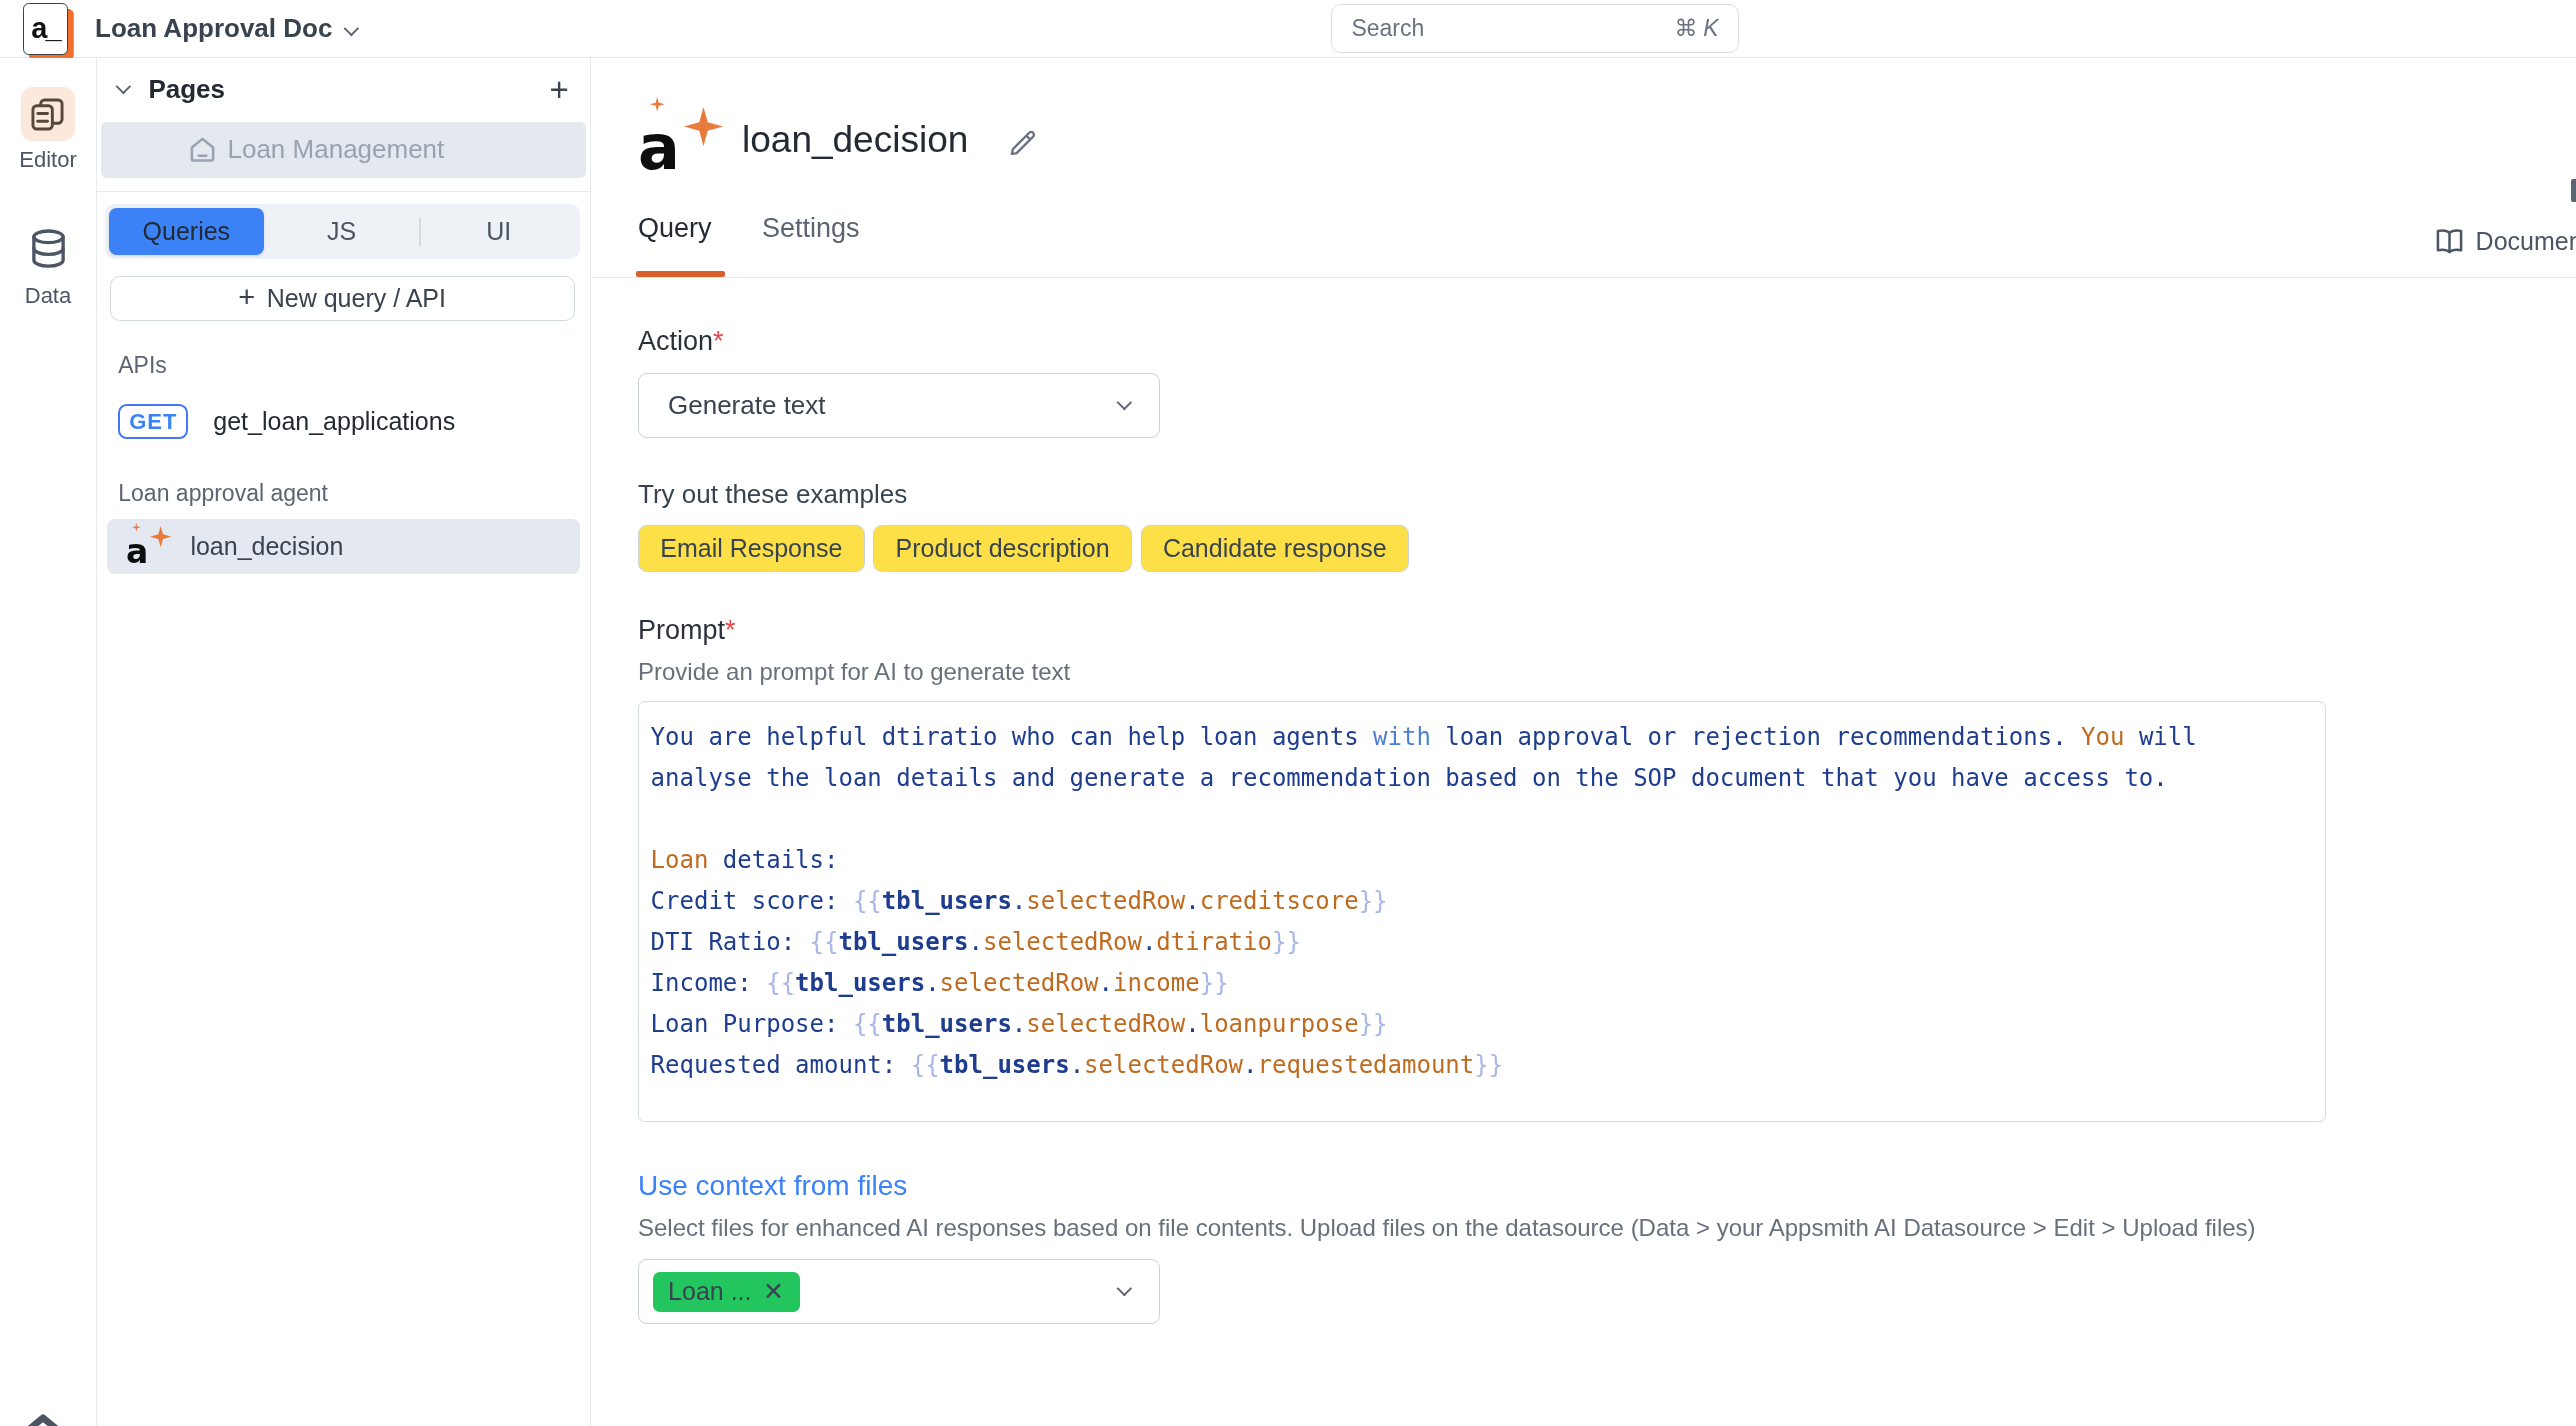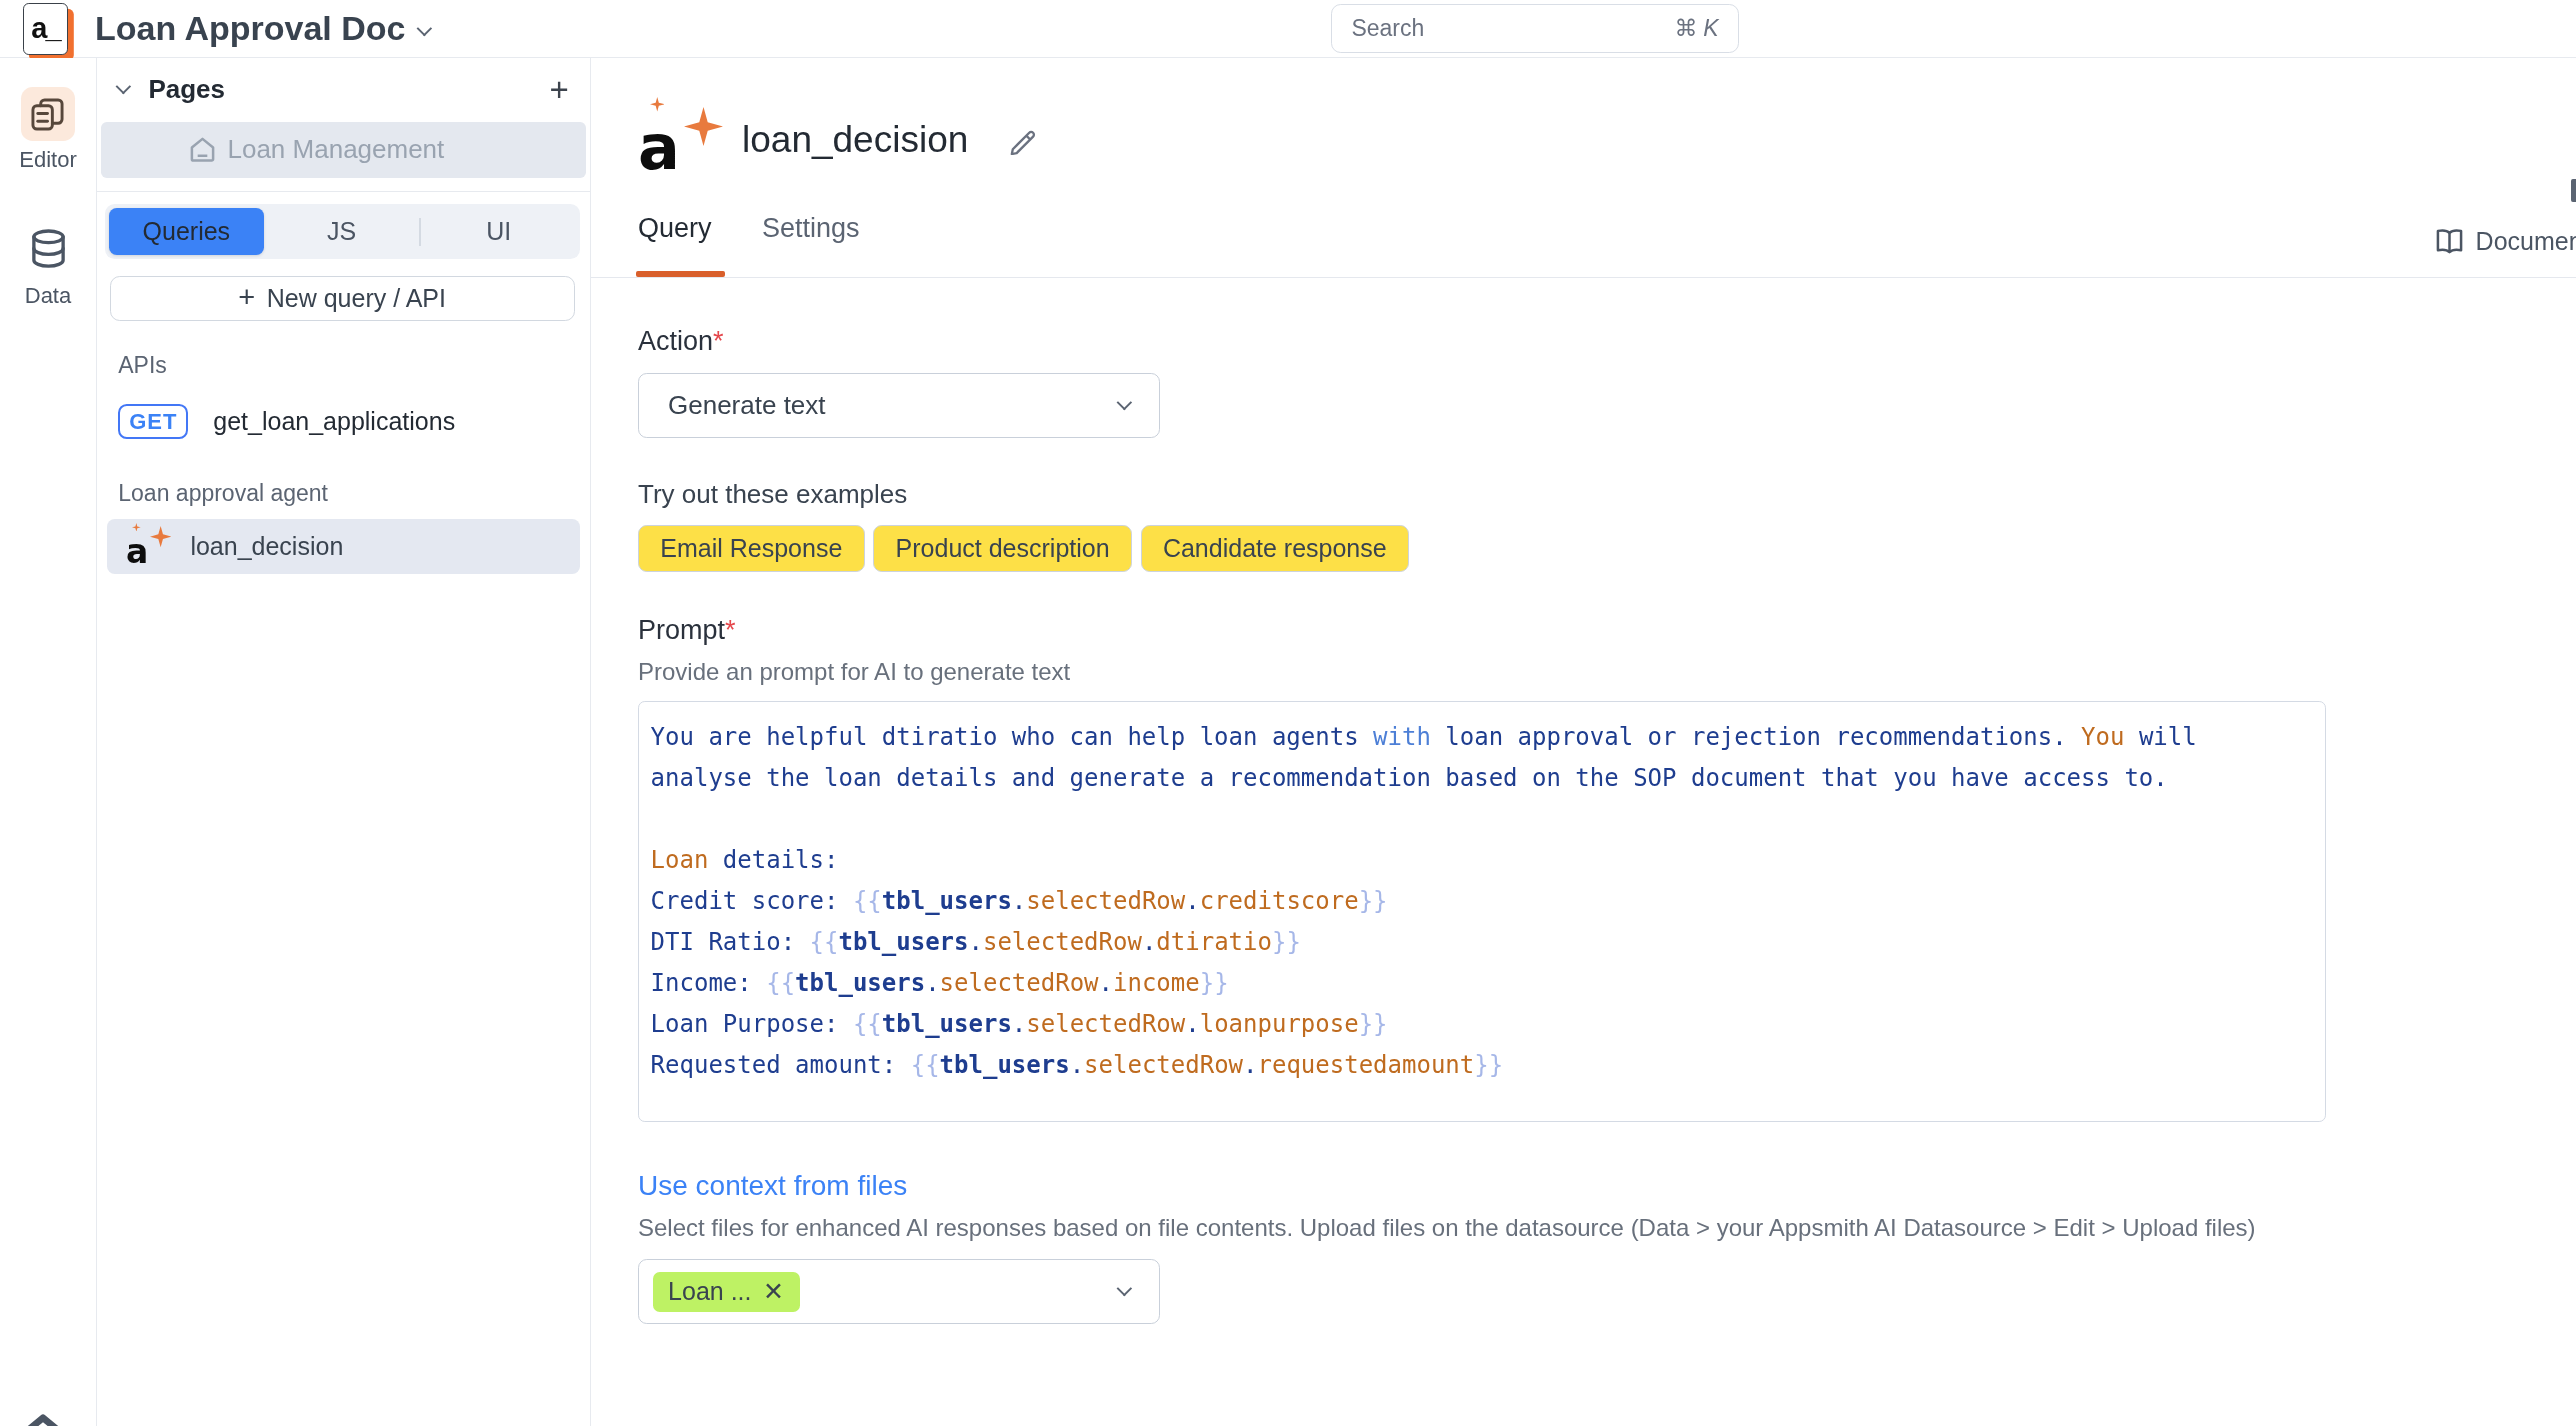--- a/index.html
+++ b/index.html
@@ -6,21 +6,21 @@
   html, body { width: 2576px; height: 1427px; overflow: hidden; background: #ffffff;
     font-family: "Liberation Sans", sans-serif; color: #2a313c; }
 
   
   .topbar { position: relative; height: 58px; background: #fff; border-bottom: 1.9px solid #e7eaef;
     display: flex; align-items: center; }
   .app-logo { position: relative; width: 45px; height: 52px; margin-left: 23px; background: #fff;
     border: 1.9px solid #3a4149; border-radius: 5.8px; box-shadow: 5.8px 5.8px 0 #f1702f;
     display: flex; align-items: center; justify-content: center;
     font-weight: bold; font-size: 29px; color: #111; letter-spacing: -1.9px; }
-  .app-title { margin-left: 27px; font-size: 34px; font-weight: 600; color: #39434f; text-align: right; }
+  .app-title { margin-left: 27px; font-size: 26px; font-weight: 600; color: #39434f; text-align: right; }
   .title-chev { margin-left: 13.6px; }
   .chev { display: inline-block; width: 10.7px; height: 10.7px; border-right: 2.4px solid #5b6472;
     border-bottom: 2.4px solid #5b6472; transform: rotate(45deg); }
   .search-box { position: absolute; left: 1331px; top: 3.9px; width: 408px; height: 49px;
     border: 1.9px solid #d9dee6; border-radius: 9.7px; background: #fff;
     display: flex; align-items: center; padding: 0 19.4px; font-size: 23px; color: #6b7280; }
   .search-shortcut { margin-left: auto; color: #6b7280; }
   .search-shortcut .key { font-style: italic; margin-left: 5.8px; }
 
   
@@ -115,21 +115,21 @@
   .code-line { height: 41px; white-space: pre; }
   .tok-base { color: #1e3d8f; }
   .tok-kw { color: #4d7fd6; }
   .tok-accent { color: #bf6b1f; }
   .tok-brace { color: #a6b7e8; }
   .tok-entity { color: #1e3d8f; font-weight: 600; }
 
   .context-heading { margin-top: 48px; font-size: 28px; color: #3b82f6; }
   .multiselect-box { margin-top: 17.4px; width: 522px; height: 65px; border: 1.9px solid #c9d0da; border-radius: 8.7px;
     display: flex; align-items: center; padding: 0 29px 0 13.6px; background: #fff; cursor: pointer; }
-  .ms-chip { height: 40px; background: #bef264; border-radius: 6.8px; display: flex; align-items: center;
+  .ms-chip { height: 40px; background: #22c55e; border-radius: 6.8px; display: flex; align-items: center;
     padding: 0 15.5px; font-size: 25px; color: #39434f; gap: 11.6px; }
   .ms-chip .x { font-size: 25px; color: #39434f; cursor: pointer; }
   .multiselect-box .chev { margin-left: auto; border-color: #5b6472; margin-top: -5.8px; }
 
   svg { display: block; }
 </style>
 </head>
 <body>
 
 <div class="topbar">

